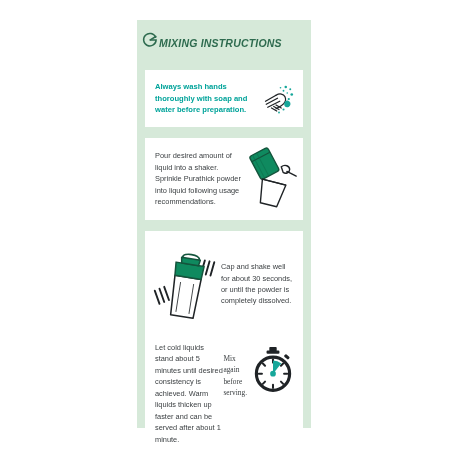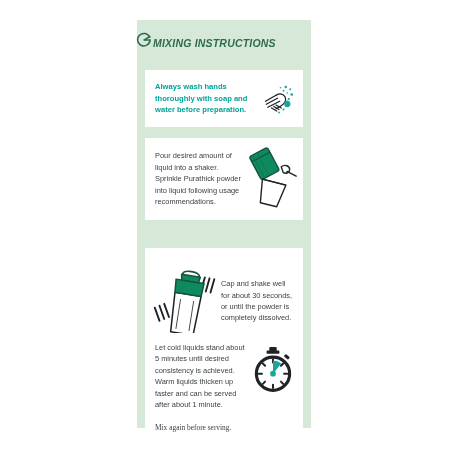--- a/index.html
+++ b/index.html
@@ -36,21 +36,21 @@
 
   
   .header {
     position: absolute;
     left: 0;
     top: 0;
     width: 174px;
     height: 30px;
     display: flex;
     align-items: flex-end;
-    padding: 0 0 2px 0;
+    padding: 0 0 2px 6px;
     box-sizing: border-box;
   }
   .brand-mark {
     width: 15px;
     height: 15px;
     flex: 0 0 auto;
     margin-right: 1px;
     margin-bottom: 1px;
   }
   .header-title {
@@ -67,21 +67,21 @@
   .card {
     position: absolute;
     left: 8px;
     width: 158px;
     background: #ffffff;
     box-sizing: border-box;
     overflow: hidden;
   }
   #card-1 { top: 50px;  height: 57px; }
   #card-2 { top: 118px; height: 82px; }
-  #card-3 { top: 228px; height: 106px; }
+  #card-3 { top: 211px; height: 106px; }
   #card-4 { top: 313px; height: 110px; }
 
   .card-inner {
     position: relative;
     width: 100%;
     height: 100%;
     display: flex;
     align-items: center;
     box-sizing: border-box;
   }
@@ -113,21 +113,21 @@
 
   #card-2 .card-inner { padding: 6px 4px 6px 10px; gap: 2px; }
   #card-2 .card-text  { flex: 1 1 auto; }
   #card-2 .card-figure { width: 56px; height: 64px; align-self: flex-start; margin-top: 2px; }
 
   #card-3 .card-inner { padding: 6px 8px 6px 6px; gap: 2px; }
   #card-3 .card-figure { width: 68px; height: 74px; }
   #card-3 .card-text  { flex: 1 1 auto; }
 
   #card-4 .card-inner { padding: 9px 6px 6px 10px; align-items: flex-start; gap: 2px; }
-  #card-4 .text-col   { flex: 1 1 auto; display: flex; flex-direction: column; }
+  #card-4 .text-col   { flex: 1 1 auto; display: flex; flex-direction: row; }
   #card-4 .card-figure { width: 48px; height: 48px; align-self: flex-start; margin-top: 4px; }
   #card-4 .text-tail  { margin-top: 11px; font-family: Liberation Serif, serif; }
 
   svg { display: block; overflow: visible; }
 </style>
 </head>
 <body>
 
 <div id="canvas">
 

